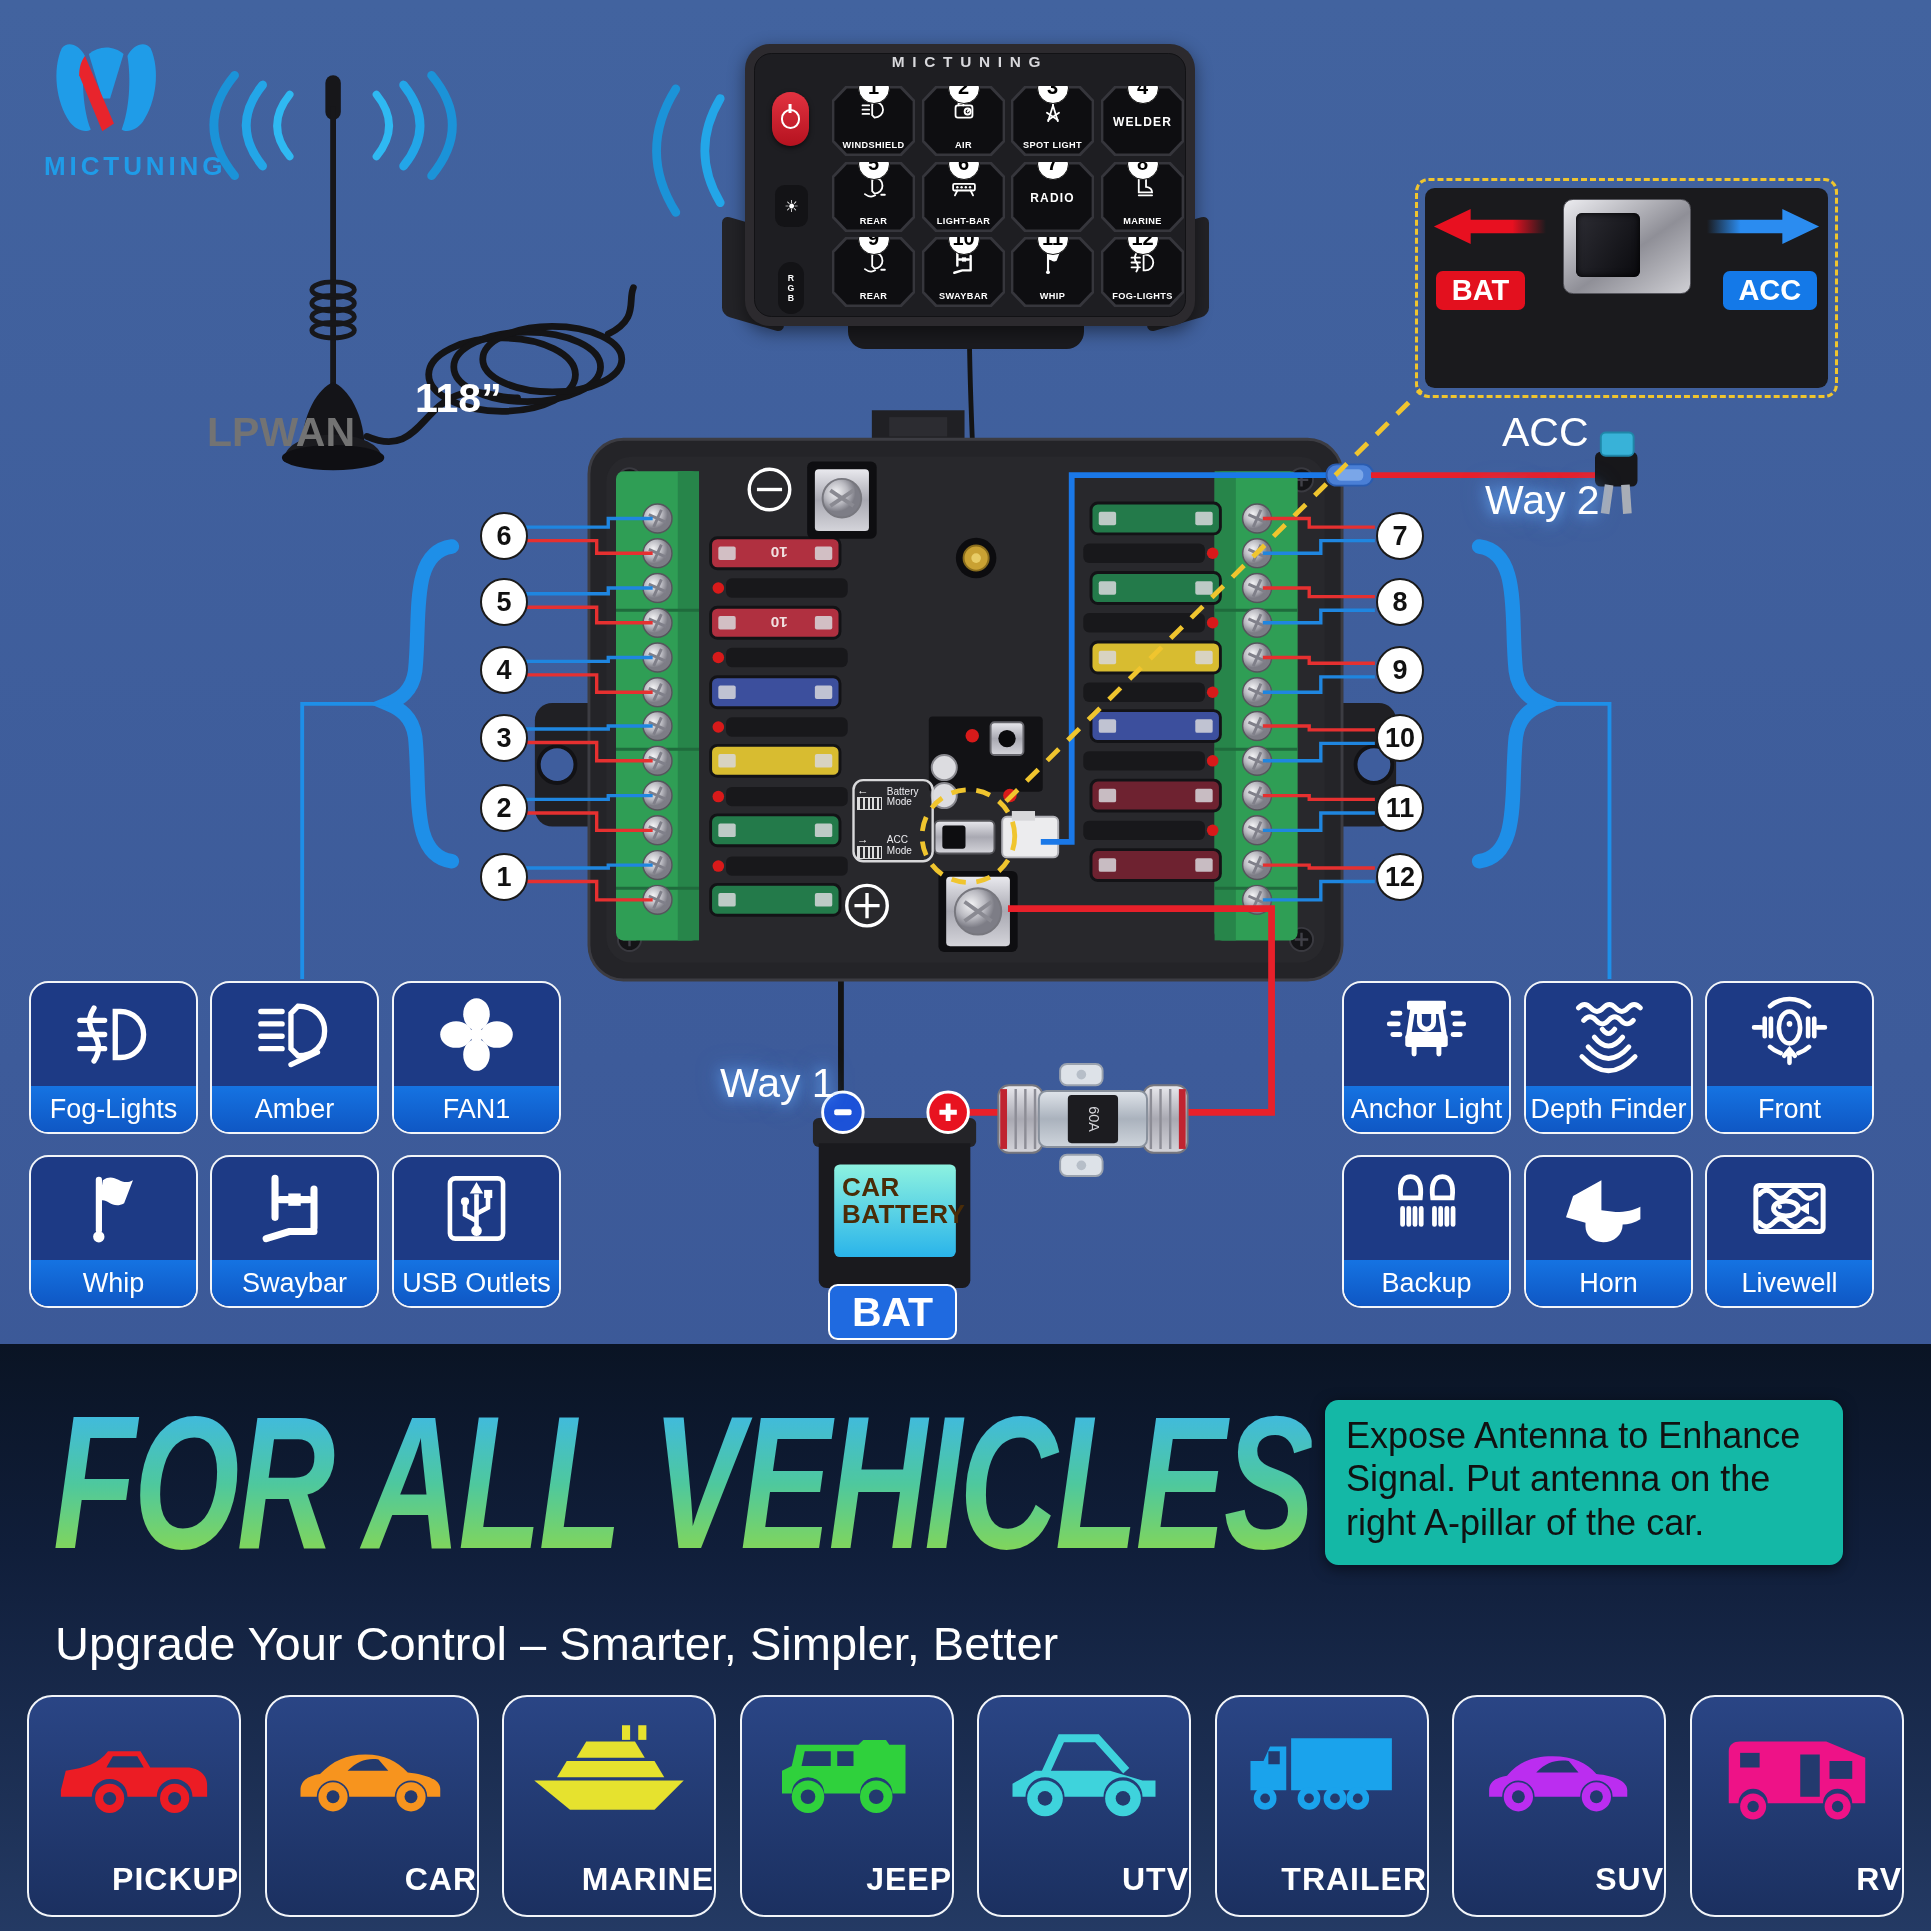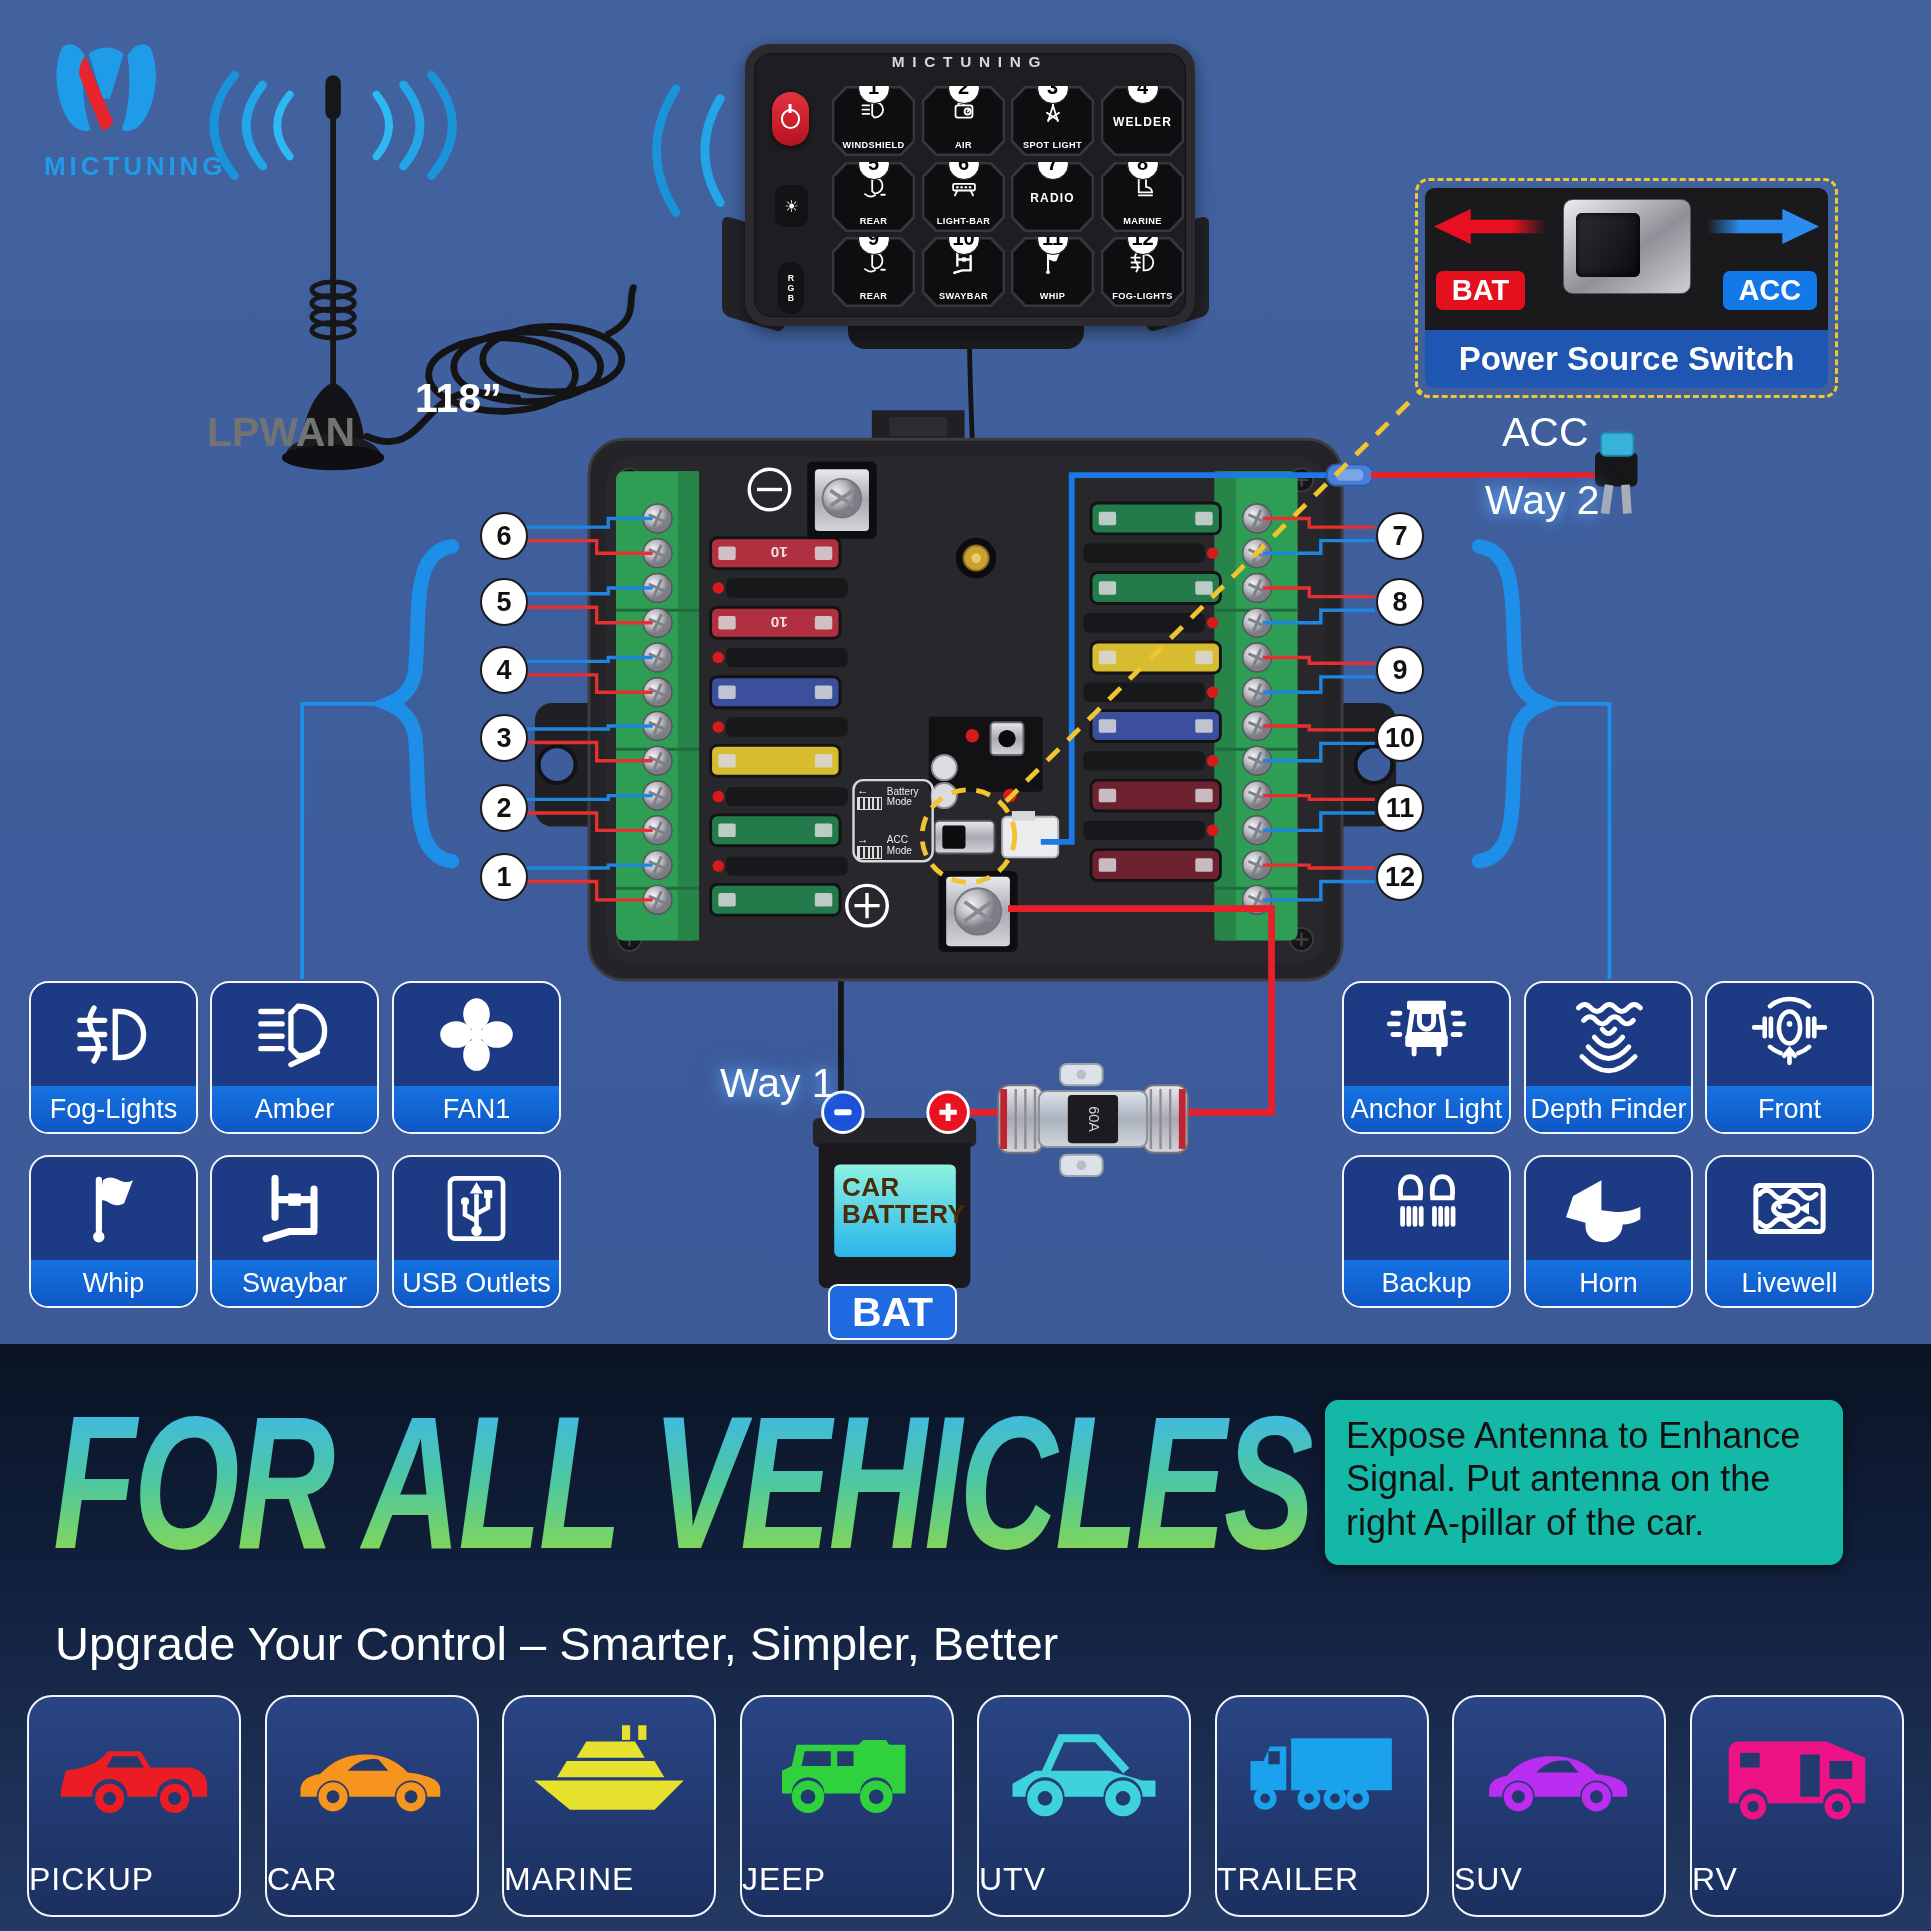--- a/index.html
+++ b/index.html
@@ -82,21 +82,21 @@
     -webkit-background-clip:text;background-clip:text;color:transparent}
   .sub{left:55px;top:1616px;font-size:47px;color:#fff}
   
   .info{left:1325px;top:1400px;width:518px;border-radius:13.5px;overflow:hidden;box-shadow:0 3.9px 13.5px rgba(0,0,0,.5)}
   .info-h{background:#f8f010;color:#000;font-size:38px;font-weight:bold;text-align:center;padding:13.5px 0}
   .info-b{background:#14b8a6;color:#111;font-size:36px;line-height:1.22;padding:13.5px 21px 19.3px}
   
   .vcard{position:absolute;top:1695px;width:214px;height:222px;border:2.9px solid #f2f5f9;border-radius:25px;box-sizing:border-box;
     background:linear-gradient(180deg,#2a4585,#1b3060)}
   .vic{position:absolute;left:50%;top:25px;transform:translateX(-50%);width:158px;height:104px}
-  .vlbl{position:absolute;left:0;bottom:17.4px;width:100%;text-align:left;color:#fff;font-size:32px;font-weight:normal;letter-spacing:1px}
+  .vlbl{position:absolute;left:0;bottom:17.4px;width:100%;text-align:right;color:#fff;font-size:32px;font-weight:bold;letter-spacing:1px}
 </style>
 </head>
 <body>
 
 <div class="abs bottom"></div>
 
 <svg class="abs" width="1931" height="1931" viewBox="0 0 2000 2000" style="left:0;top:0">
   <defs>
     <radialGradient id="gmetal" cx="35%" cy="35%">
         <stop offset="0%" stop-color="#f4f4f6"></stop>
@@ -795,21 +795,20 @@
         </svg>
       <svg class="abs" style="right:7.7px;top:19.3px" width="116" height="39" viewBox="0 0 120 40">
           <path d="M118 20 L80 2 V13 H2 V27 H80 V38 Z" fill="url(#gB)"></path>
         </svg>
       <div class="tog">
           <div class="tog-in"></div>
         </div>
       <div class="badge bat">BAT</div>
       <div class="badge acc">ACC</div>
     </div>
-    <div class="inset-bot">Power Source Switch</div>
   </div>
 </div>
 
 <div class="abs lbl-acc">ACC</div>
 <div class="abs way lbl-way2">Way 2</div>
 
 <div class="callout" style="left:480px;top:512px">6</div>
 <div class="callout" style="left:480px;top:578px">5</div>
 <div class="callout" style="left:480px;top:646px">4</div>
 <div class="callout" style="left:480px;top:714px">3</div>

